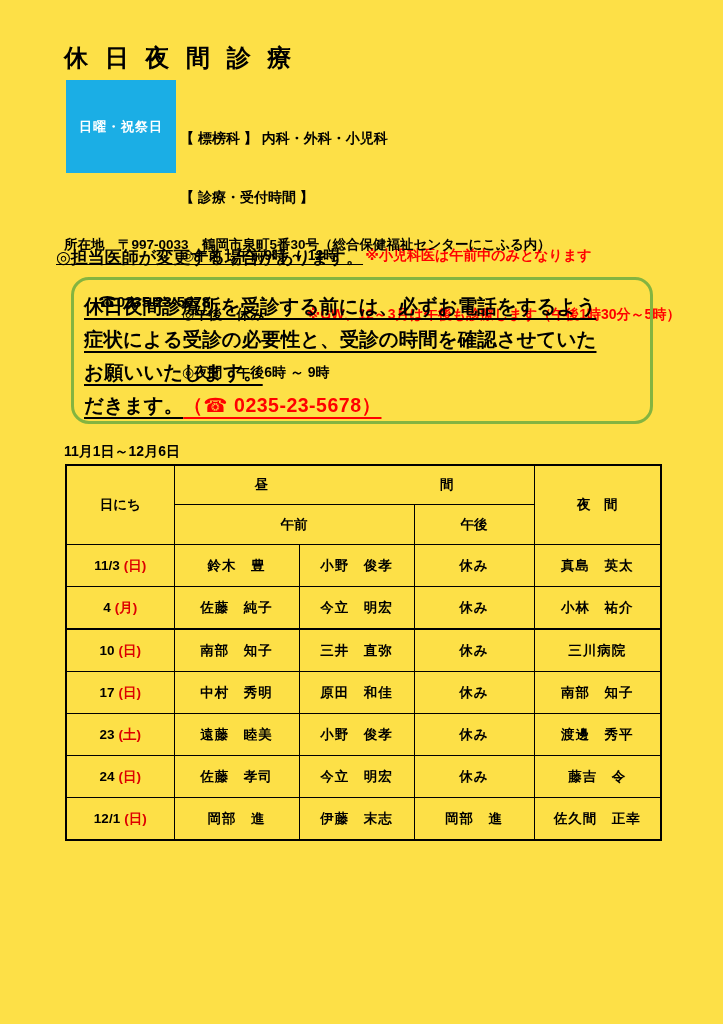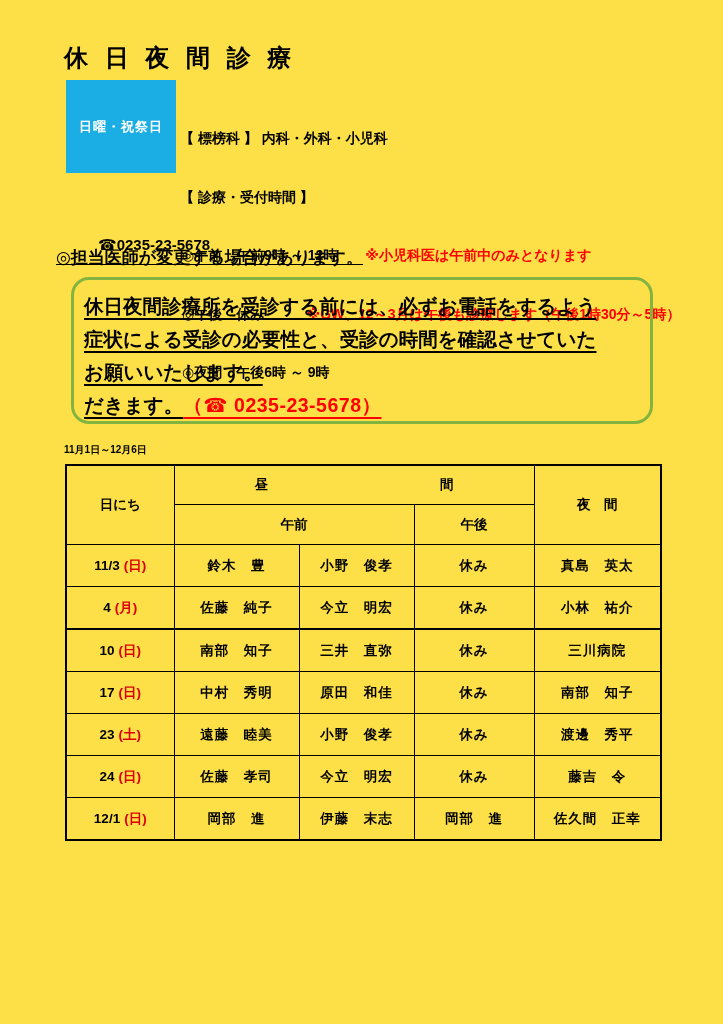--- a/index.html
+++ b/index.html
@@ -58,21 +58,21 @@
     line-height: 33px;
   }
   .notice-line, .notice-seg {
     text-decoration: underline;
     text-decoration-thickness: 1.5px;
     text-underline-offset: 5px;
   }
   .notice-phone { color: #ff0000; letter-spacing: 0.5px; margin-top: 38px; }
   .period-label {
     position: absolute; left: 64px; top: 443px;
-    font-size: 10px;
+    font-size: 14px;
   }
   table.schedule {
     position: absolute; left: 65px; top: 464px;
     border-collapse: collapse;
     table-layout: fixed;
     width: 595px;
     border: 2px solid #000;
   }
   table.schedule td {
     border: 1px solid #000;
@@ -102,20 +102,21 @@
 
   <div class="info-block">
     <div class="info-line">【 標榜科 】 内科・外科・小児科</div>
     <div class="info-line">【 診療・受付時間 】</div>
     <div class="info-line indent"><span>◎午前　午前9時 ～ 12時　　</span><span class="red">※小児科医は午前中のみとなります</span></div>
     <div class="info-line indent"><span>◎午後　休み　　　</span><span class="red">※GW、12～3月は午後も診療します（午後1時30分～5時）</span></div>
     <div class="info-line indent"><span>◎夜間　午後6時 ～ 9時</span></div>
   </div>
 
   <div class="addr-block">
+    <div>所在地　〒997-0033　鶴岡市泉町5番30号（総合保健福祉センターにこふる内）</div>
     <div class="addr-phone">☎0235-23-5678</div>
   </div>
 
   <div class="doctor-note">◎担当医師が変更する場合があります。</div>
 
   <div class="notice-box">
     <div class="notice-line">休日夜間診療所を受診する前には、必ずお電話をするよう</div>
     <div class="notice-line">症状による受診の必要性と、受診の時間を確認させていた</div>
     <div class="notice-line">お願いいたします。</div>
     <div><span class="notice-seg">だきます。</span><span class="notice-seg notice-phone">（☎ 0235-23-5678）</span></div>

